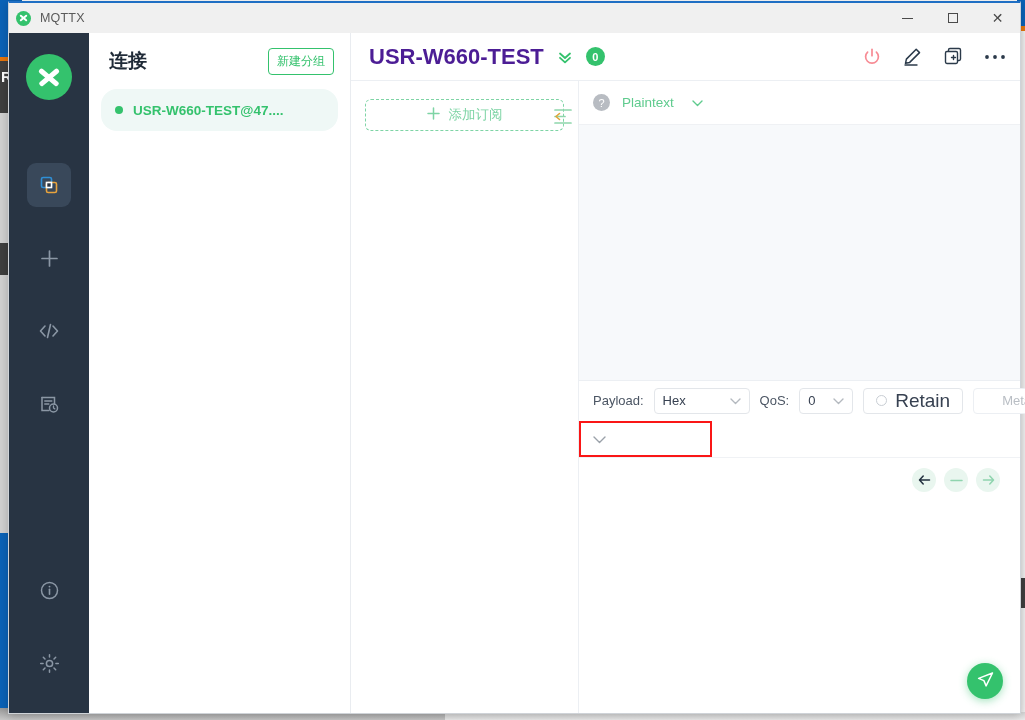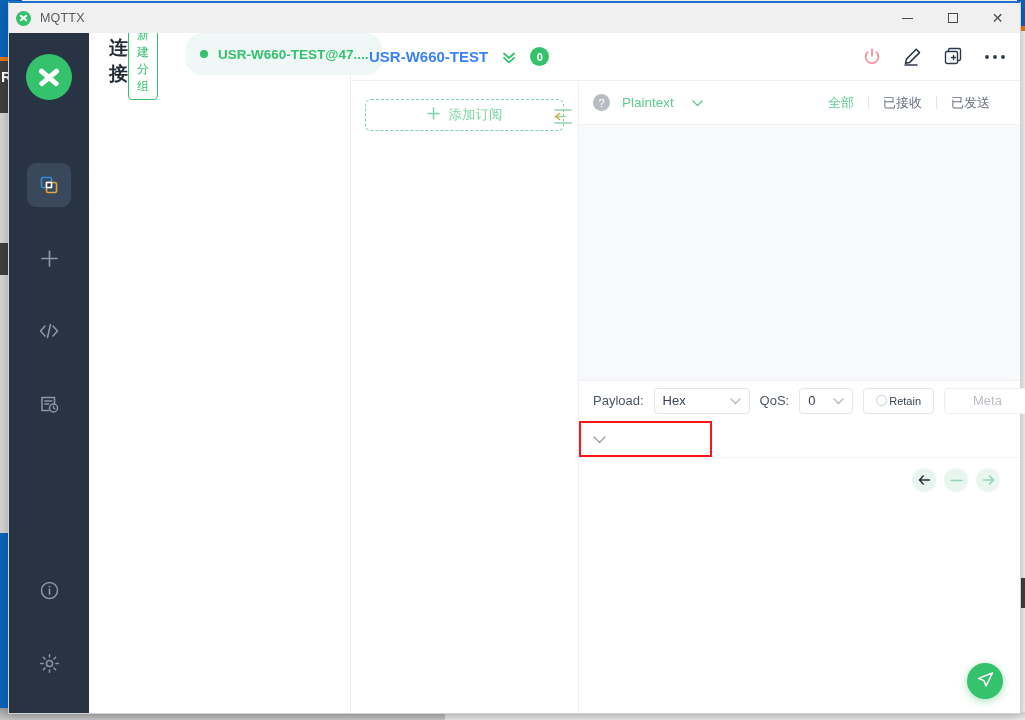--- a/index.html
+++ b/index.html
@@ -145,21 +145,21 @@
     display: flex; align-items: center; justify-content: center;
     margin-bottom: 29px; color: #8b97a5;
   }
   .rail-btn.active { background: #39485a; }
   .rail-btn svg { display: block; }
   .rail-spacer { flex: 1 1 auto; }
 
   
   .conn-col {
     width: 262px; background: #ffffff; flex: 0 0 auto;
-    border-right: 1px solid #e9ecf0; display: flex; 
+    border-right: 1px solid #e9ecf0; display: flex; flex-direction: column;
   }
   .conn-head {
     height: 56px; display: flex; align-items: center;
     padding: 0 16px 0 20px; justify-content: space-between;
   }
   .conn-title { font-size: 19px; font-weight: 700; color: #1f2a37; }
   .new-group-btn {
     border: 1px solid #34c26d; color: #34c26d; background: #fff;
     border-radius: 4px; font-size: 12px; padding: 4px 8px;
     font-family: "Liberation Sans", sans-serif; cursor: pointer;
@@ -180,21 +180,21 @@
   }
 
   
   .right-pane { flex: 1 1 auto; display: flex; flex-direction: column; min-width: 0; }
 
   .topic-bar {
     height: 48px; border-bottom: 1px solid #eceff3;
     display: flex; align-items: center; padding: 0 14px 0 18px;
     flex: 0 0 auto;
   }
-  .topic-name { font-size: 15px; font-weight: 700; color: #3b82f6; }
+  .topic-name { font-size: 22px; font-weight: 700; color: #4c1d95; }
   .chev-dbl { margin-left: 12px; color: #34c26d; display: flex; }
   .badge-count {
     margin-left: 12px; width: 19px; height: 19px; border-radius: 50%;
     background: #34c26d; color: #fff; font-size: 11px;
     display: flex; align-items: center; justify-content: center;
     font-weight: 600;
   }
   .topic-actions { margin-left: auto; display: flex; align-items: center; gap: 20px; }
   .tool-ico { display: flex; align-items: center; justify-content: center; cursor: pointer; }
 
@@ -251,22 +251,22 @@
   .pl-label { font-size: 13px; color: #4b5563; }
   .pl-select {
     border: 1px solid #e3e6ea; border-radius: 4px; height: 26px;
     display: flex; align-items: center; padding: 0 8px;
     font-size: 13px; color: #374151; min-width: 96px;
     justify-content: space-between; cursor: pointer; background: #fff;
   }
   .pl-select.small { min-width: 54px; }
   .pl-chk {
     border: 1px solid #e3e6ea; border-radius: 4px; height: 26px;
-    display: flex; align-items: center; gap: 2px; padding: 0 12px;
-    font-size: 11px; color: #374151; cursor: pointer; background: #fff;
+    display: flex; align-items: center; gap: 8px; padding: 0 12px;
+    font-size: 19px; color: #374151; cursor: pointer; background: #fff;
   }
   .chk-circle {
     width: 11px; height: 11px; border-radius: 50%; border: 1px solid #c9ced4;
   }
   .pl-meta {
     border: 1px solid #eceff3; border-radius: 4px; height: 26px;
     display: flex; align-items: center; padding: 0 28px;
     font-size: 13px; color: #b9bec4; cursor: pointer; background: #fff;
   }
 
@@ -495,27 +495,20 @@
           <div class="msg-filter">
             <span class="help-ico">?</span>
             <span class="format-sel">
               <span>Plaintext</span>
               <span>
                 <svg width="11" height="7" viewBox="0 0 11 7" fill="none">
                   <path d="M1 1l4.5 4.5L10 1" stroke="#5fcb8e" stroke-width="1.4" stroke-linecap="round" stroke-linejoin="round"></path>
                 </svg>
               </span>
             </span>
-            <div class="filter-tabs">
-              <span class="filter-tab active">全部</span>
-              <span class="filter-div"></span>
-              <span class="filter-tab">已接收</span>
-              <span class="filter-div"></span>
-              <span class="filter-tab">已发送</span>
-            </div>
           </div>
 
           <div class="msg-body">
             <div class="msg-scroll"></div>
           </div>
 
           <div class="payload-bar">
             <span class="pl-label">Payload:</span>
             <span class="pl-select">
               <span>Hex</span>

